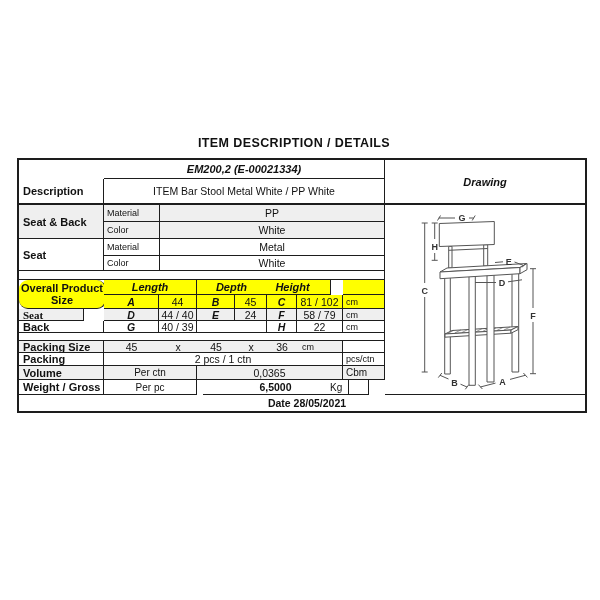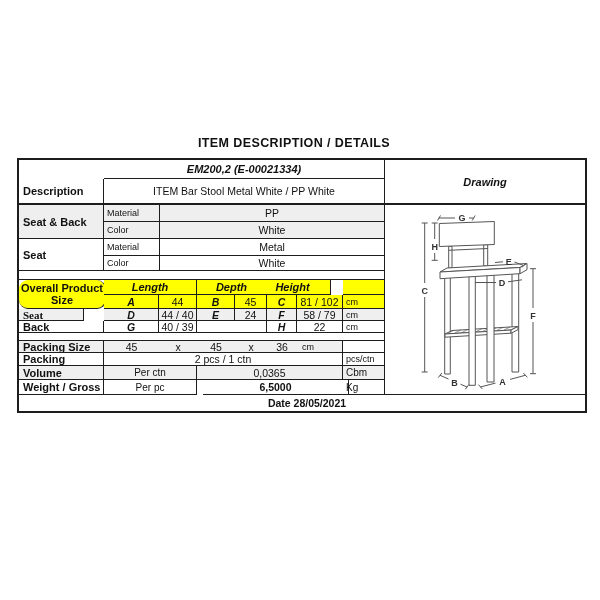--- a/index.html
+++ b/index.html
@@ -115,21 +115,21 @@
     <div class="cell unit" style="left:324px;top:193px;width:42px;height:13px;">pcs/ctn</div>
 
     <div class="cell lbl gray" style="left:0;top:206px;width:85px;height:14px;">Volume</div>
     <div class="cell ctr gray" style="left:85px;top:206px;width:93px;height:14px;font-size:10px;">Per ctn</div>
     <div class="cell ctr gray" style="left:178px;top:206px;width:146px;height:14px;">0,0365</div>
     <div class="cell gray unit10" style="left:324px;top:206px;width:42px;height:14px;">Cbm</div>
 
     <div class="cell lbl" style="left:0;top:220px;width:85px;height:15px;">Weight / Gross</div>
     <div class="cell ctr" style="left:85px;top:220px;width:93px;height:15px;font-size:10px;">Per pc</div>
     <div class="cell ctr" style="left:184px;top:220px;width:146px;height:15px;font-weight:bold;">6,5000</div>
-    <div class="cell unit10" style="left:324px;top:220px;width:42px;height:15px;">Kg</div>
+    <div class="cell unit10" style="left:308px;top:220px;width:42px;height:15px;">Kg</div>
 
     <div class="cell noright" style="left:366px;top:45px;width:200px;height:190px;">
       <svg width="198" height="189" viewBox="0 0 198 189">
         <g stroke="#555" stroke-width="1" fill="#fff">
 
           <polygon points="59.7,72 65.3,72 65.3,169 59.7,169"></polygon>
           <polygon points="127,66 133.7,66 133.7,167 127,167"></polygon>
 
           <polygon points="60,129 67,125.5 133,121.5 126,125"></polygon>
           <polygon points="60,129 126,125 126,128.2 60,132.2"></polygon>

